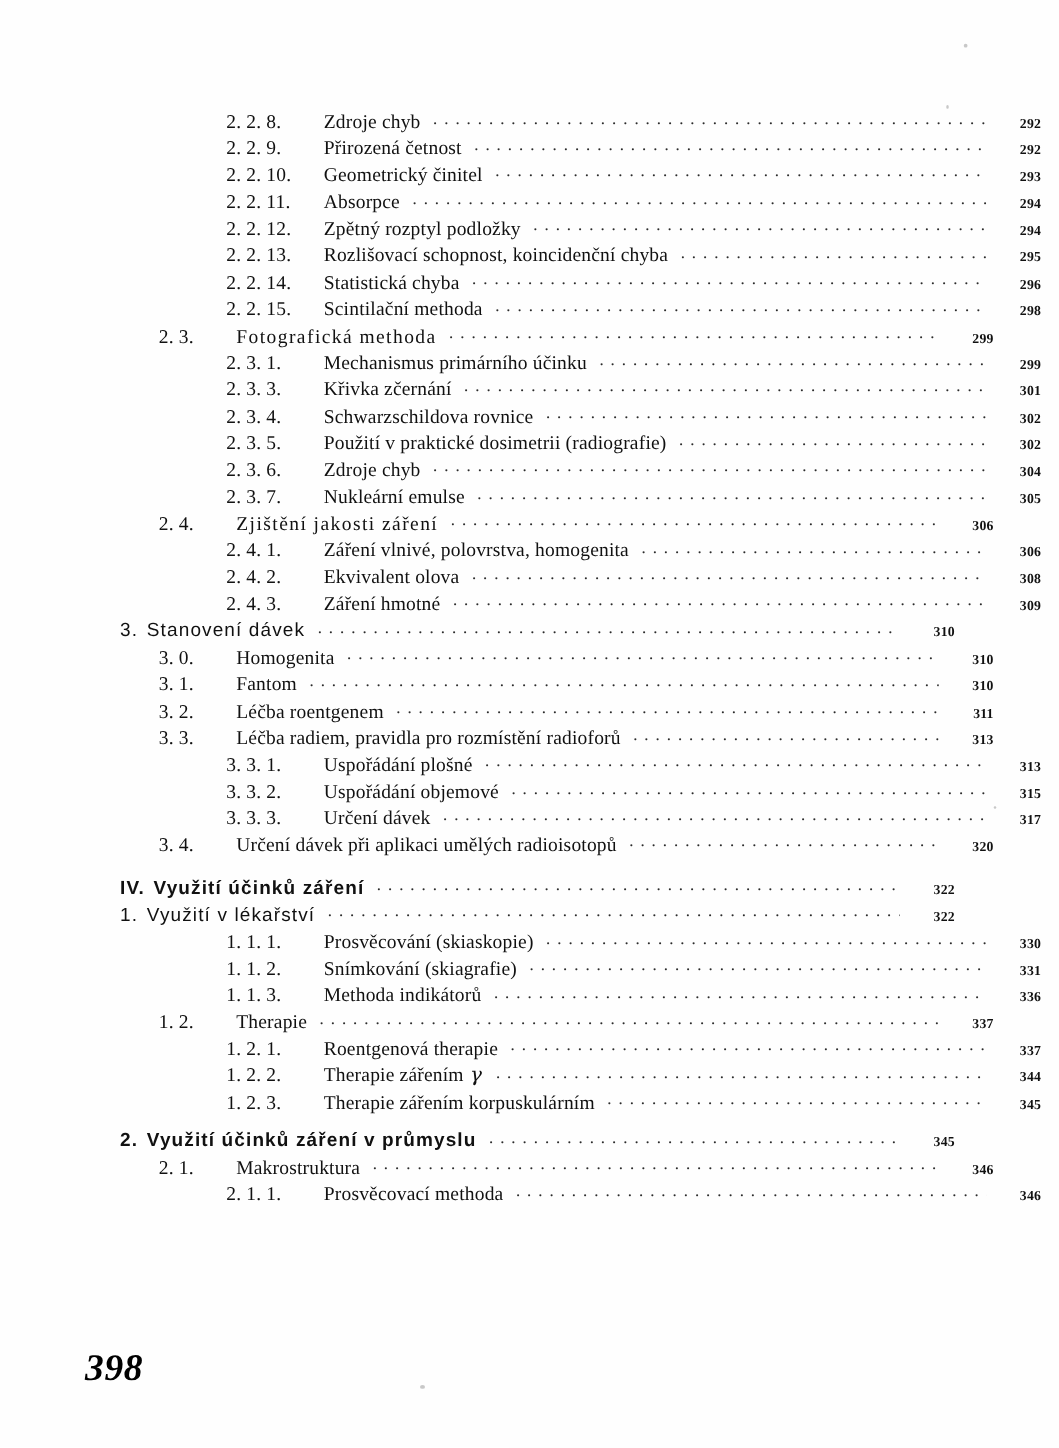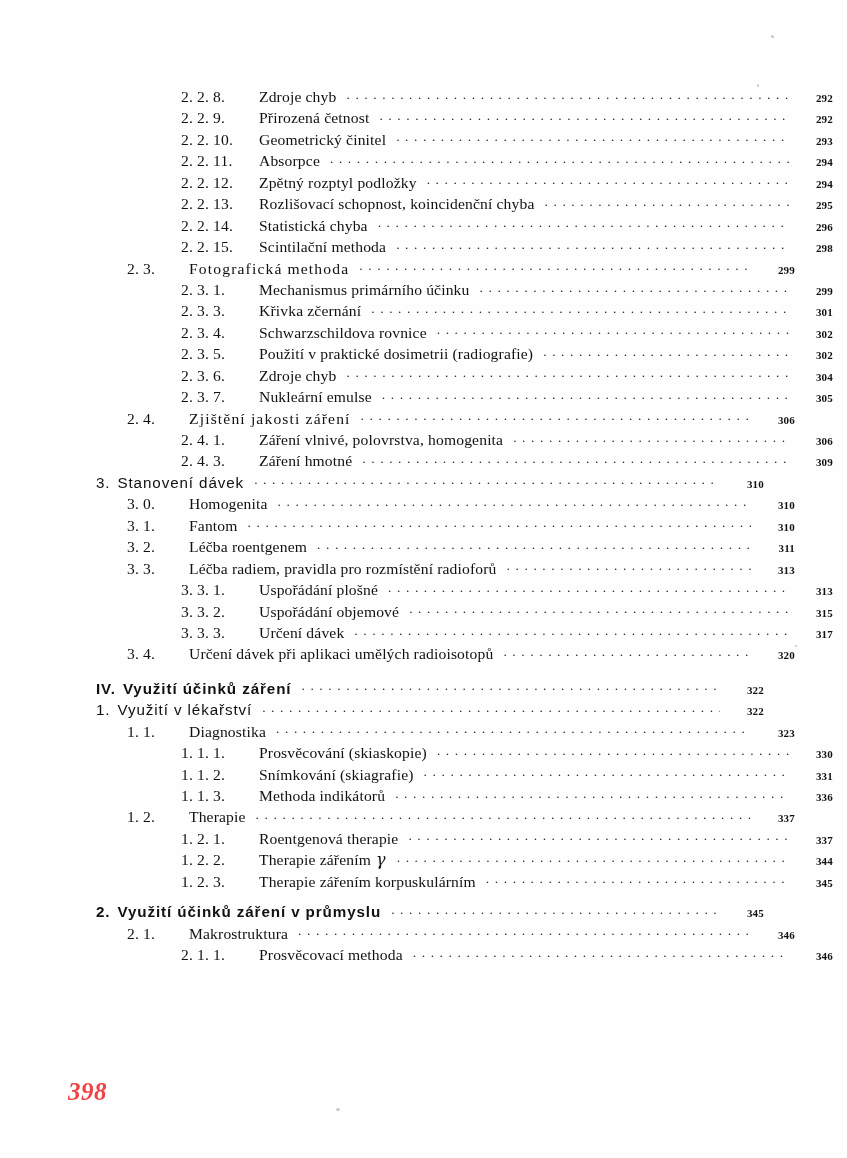--- a/index.html
+++ b/index.html
@@ -142,23 +142,23 @@
   }
 
   
   #folio {
     position: absolute;
     left: 68px;
     top: 1078px;
     font-family: "Liberation Serif", "DejaVu Serif", serif;
     font-style: italic;
     font-weight: 700;
-    font-size: 25px;
+    font-size: 30px;
     letter-spacing: .5px;
-    color: #ef4444;
+    color: #000000;
   }
 </style>
 </head>
 <body>
 
 <div id="page">
 
   <div class="speck" style="left:771px; top:35px;  width:3px; height:3px;"></div>
   <div class="speck" style="left:757px; top:84px;  width:2px; height:3px;"></div>
   <div class="speck" style="left:336px; top:1108px;width:4px; height:3px;"></div>
@@ -261,20 +261,26 @@
         <span class="leader"></span>
         <span class="page-no">306</span>
       </div>
       <div class="row serif lvl3">
         <span class="num">2. 4. 1.</span>
         <span class="title">Záření vlnivé, polovrstva, homogenita</span>
         <span class="leader"></span>
         <span class="page-no">306</span>
       </div>
       <div class="row serif lvl3">
+        <span class="num">2. 4. 2.</span>
+        <span class="title">Ekvivalent olova</span>
+        <span class="leader"></span>
+        <span class="page-no">308</span>
+      </div>
+      <div class="row serif lvl3">
         <span class="num">2. 4. 3.</span>
         <span class="title">Záření hmotné</span>
         <span class="leader"></span>
         <span class="page-no">309</span>
       </div>
       <div class="row sans lvl1">
         <span class="num">3.</span>
         <span class="title">Stanovení dávek</span>
         <span class="leader"></span>
         <span class="page-no">310</span>
@@ -333,26 +339,20 @@
         <span class="title">Využití účinků záření</span>
         <span class="leader"></span>
         <span class="page-no">322</span>
       </div>
       <div class="row sans lvl1">
         <span class="num">1.</span>
         <span class="title">Využití v lékařství</span>
         <span class="leader"></span>
         <span class="page-no">322</span>
       </div>
-      <div class="row serif lvl2">
-        <span class="num">1. 1.</span>
-        <span class="title">Diagnostika</span>
-        <span class="leader"></span>
-        <span class="page-no">323</span>
-      </div>
       <div class="row serif lvl3">
         <span class="num">1. 1. 1.</span>
         <span class="title">Prosvěcování (skiaskopie)</span>
         <span class="leader"></span>
         <span class="page-no">330</span>
       </div>
       <div class="row serif lvl3">
         <span class="num">1. 1. 2.</span>
         <span class="title">Snímkování (skiagrafie)</span>
         <span class="leader"></span>

